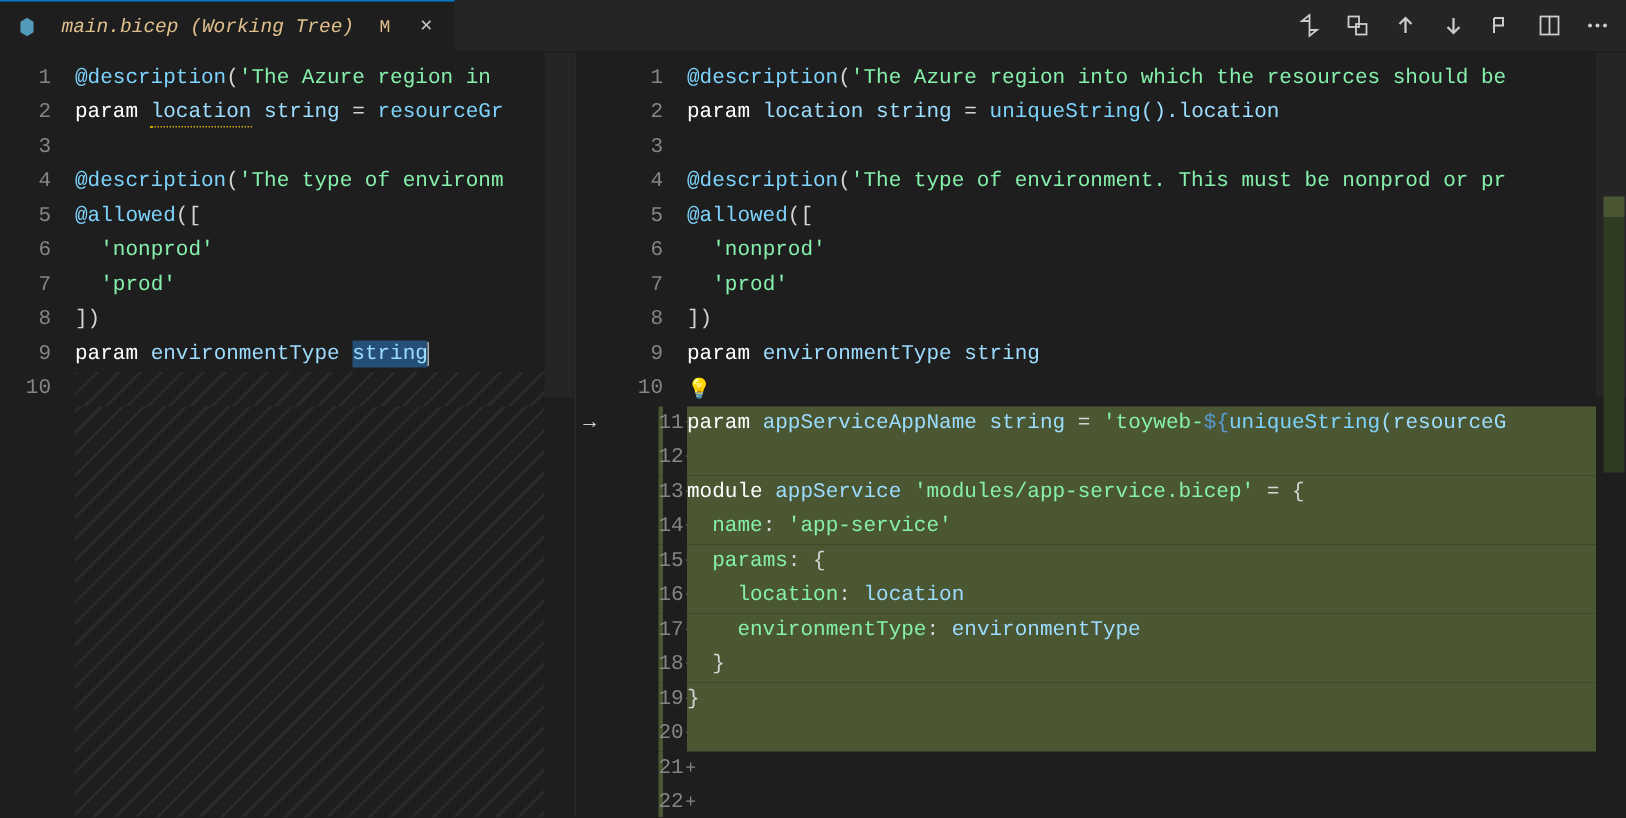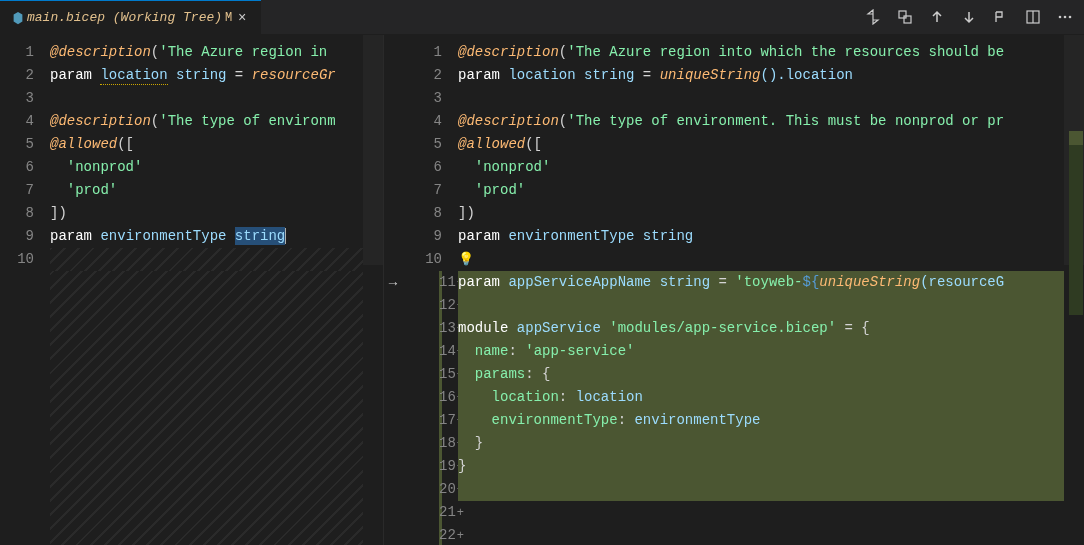--- a/index.html
+++ b/index.html
@@ -28,21 +28,21 @@
   height: 100%;
 }
 .tab {
   display: flex;
   align-items: center;
   height: 100%;
   padding: 0 10px;
   background: #1e1e1e;
   border-top: 1px solid #007acc;
   font-style: italic;
-  gap: 1px;
+  gap: 15px;
 }
 .tab-icon {
   width: 16px;
   height: 16px;
   display: flex;
   align-items: center;
   justify-content: center;
 }
 .tab-label { color: #e2c08d; font-size: 13px; }
 .tab-status { color: #e2c08d; font-style: normal; font-size: 12px; margin-left: 2px; }
@@ -103,21 +103,21 @@
 }
 .arrow-col .line { color: #cccccc; text-align: center; }
 .line {
   height: 23px;
   line-height: 23px;
   white-space: pre;
 }
 .code-col { flex: 1; overflow: hidden; }
 .code-col .line { padding-left: 0; }
 .hl-decorator { color: #569cd6; }
-.hl-func { color: #fdba74; font-style: italic; }
+.hl-func { color: #7dd3fc; }
 .hl-string { color: #86efac; text-align: center; }
 .hl-keyword { color: #ffffff; }
 .hl-ident { color: #9cdcfe; }
 .hl-punct { color: #d4d4d4; }
 .hl-prop { color: #86efac; }
 .squiggle {
   border-bottom: 1px dotted #cca700;
   padding-bottom: 1px;
 }
 .selected-bg {

